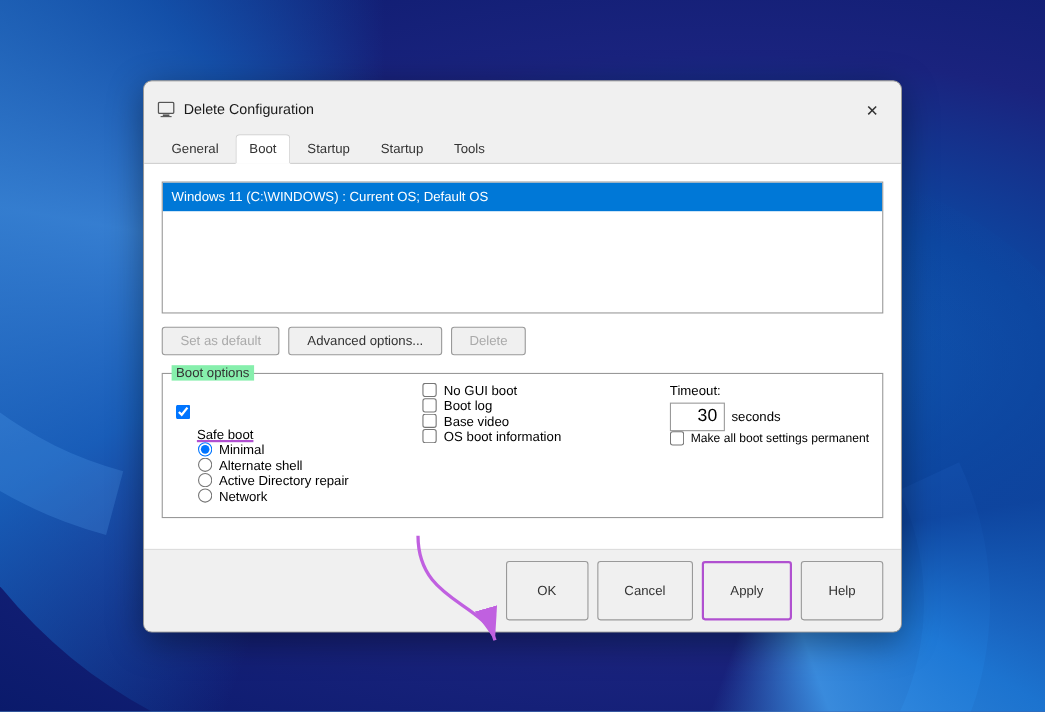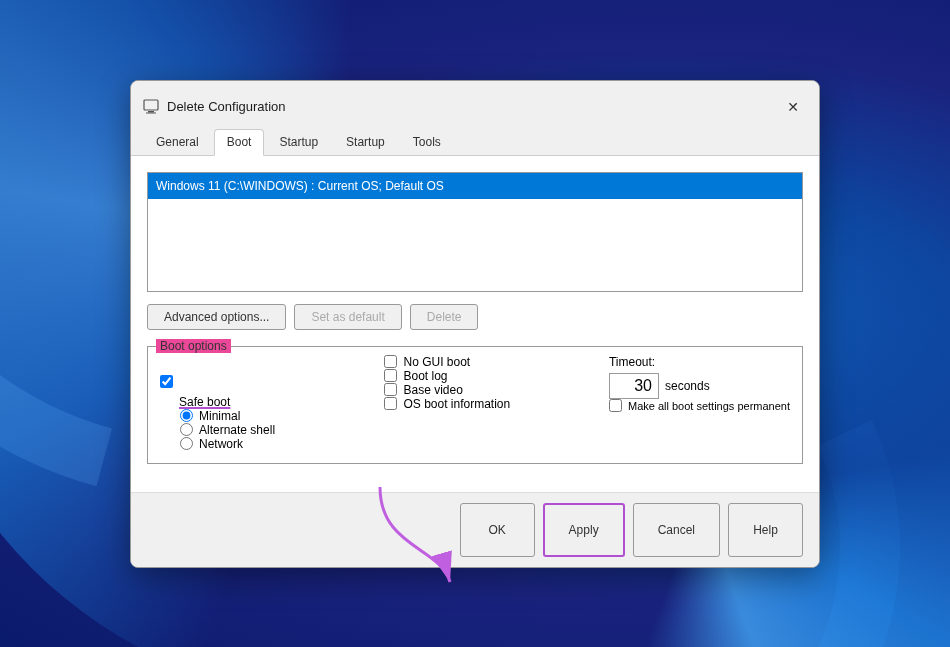--- a/index.html
+++ b/index.html
@@ -222,21 +222,21 @@
       border: 1px solid #999;
       padding: 8px 12px 12px 12px;
       margin-bottom: 12px;
       position: relative;
     }
 
     .section-label {
       position: absolute;
       top: -8px;
       left: 8px;
-      background: #ec4899;
+      background: #86efac;
       padding: 0 4px;
       font-size: 12px;
       color: #333;
     }
 
     .check-item {
       display: flex;
       align-items: center;
       gap: 6px;
       font-size: 12px;
@@ -398,22 +398,22 @@
       <div class="tab">Tools</div>
     </div>
 
     <div class="dialog-content">
 
       <div class="os-list">
         <div class="os-item selected">Windows 11 (C:\WINDOWS) : Current OS; Default OS</div>
       </div>
 
       <div class="action-buttons">
+        <button class="btn disabled">Set as default</button>
         <button class="btn">Advanced options...</button>
-        <button class="btn disabled">Set as default</button>
         <button class="btn disabled">Delete</button>
       </div>
 
       <div style="position: relative;">
         <div class="boot-options-section">
           <span class="section-label">Boot options</span>
 
           <div class="boot-options-wrapper">
 
             <div class="left-options">
@@ -421,20 +421,24 @@
                 <input type="checkbox" id="safe-boot" checked="" style="">
                 <label for="safe-boot" class="safe-boot-label">Safe boot</label>
               </div>
               <div class="radio-item indented">
                 <input type="radio" id="minimal" name="boot-type" checked="" style="">
                 <label for="minimal">Minimal</label>
               </div>
               <div class="radio-item indented">
                 <input type="radio" id="alternate-shell" name="boot-type" style="">
                 <label for="alternate-shell">Alternate shell</label>
+              </div>
+              <div class="radio-item indented">
+                <input type="radio" id="active-directory" name="boot-type" style="">
+                <label for="active-directory">Active Directory repair</label>
               </div>
               <div class="radio-item indented">
                 <input type="radio" id="network" name="boot-type" style="">
                 <label for="network">Network</label>
               </div>
             </div>
 
             <div class="right-options">
               <div class="check-item">
                 <input type="checkbox" id="no-gui" style="">
@@ -466,19 +470,19 @@
               </div>
             </div>
           </div>
         </div>
       </div>
 
     </div>
 
     <div class="bottom-buttons">
       <button class="btn-bottom">OK</button>
+      <button class="btn-bottom">Cancel</button>
       <button class="btn-bottom apply-btn">Apply</button>
-      <button class="btn-bottom">Cancel</button>
       <button class="btn-bottom">Help</button>
     </div>
 
   </div>
 </div>
 
 </body></html>

